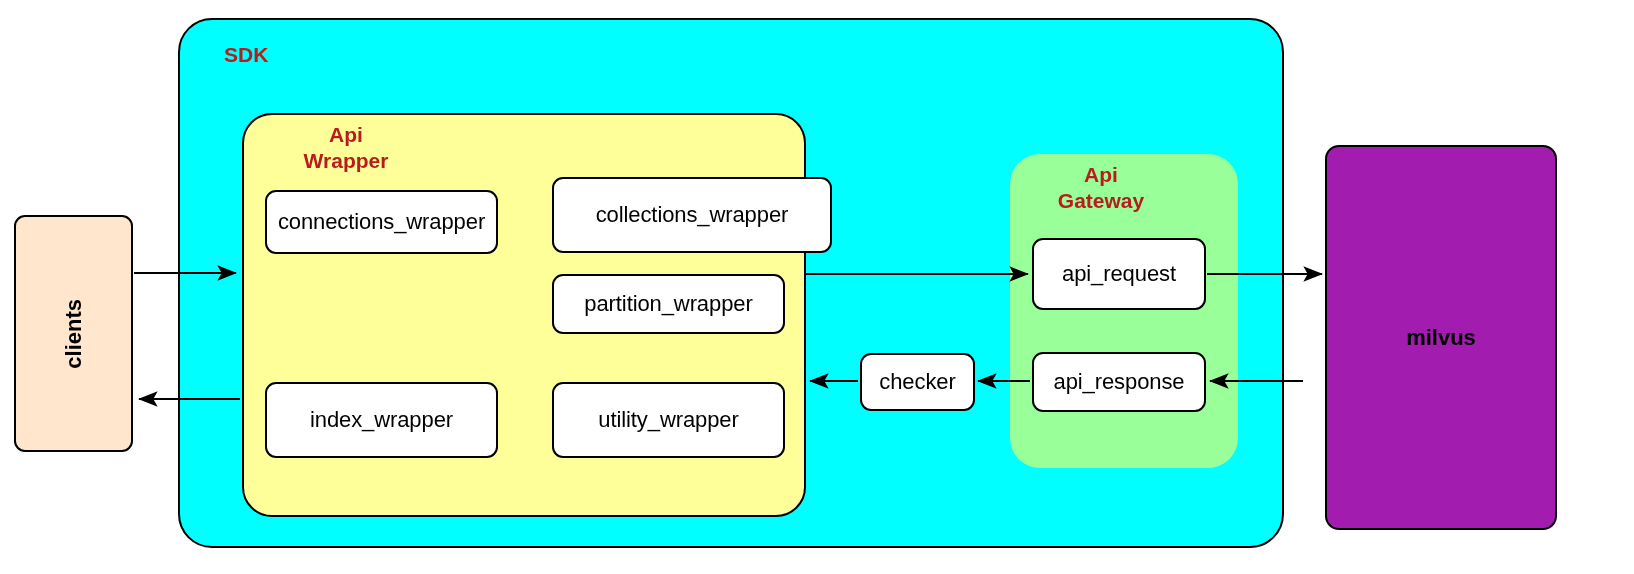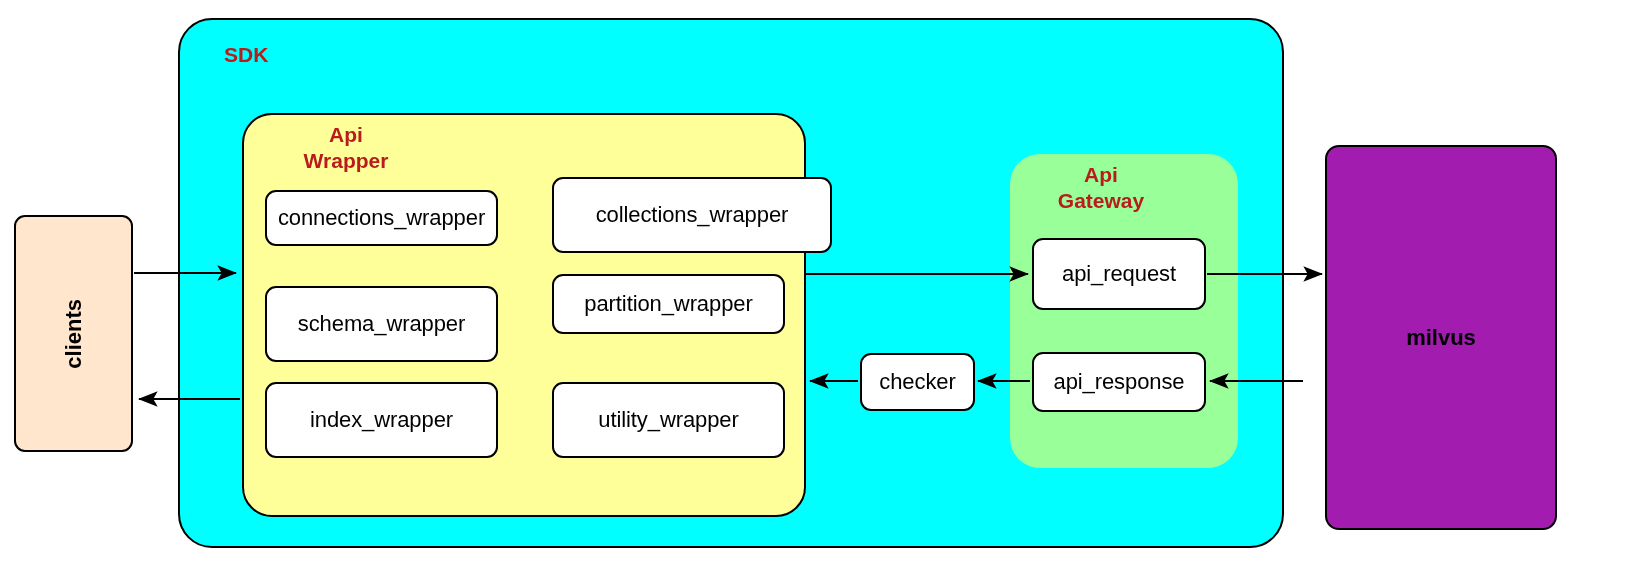--- a/index.html
+++ b/index.html
@@ -74,21 +74,21 @@
 
   
   .node {
     background: #ffffff;
     border-radius: 11px;
     font-size: 22px;
     font-weight: normal;
     letter-spacing: -0.1px;
   }
   
-  #node-connections-wrapper { left: 265px; top: 190px; width: 233px; height: 56px; }
+  #node-connections-wrapper { left: 265px; top: 190px; width: 233px; height: 64px; }
   #node-collections-wrapper { left: 552px; top: 177px; width: 280px; height: 76px; }
   #node-schema-wrapper      { left: 265px; top: 286px; width: 233px; height: 76px; }
   #node-partition-wrapper   { left: 552px; top: 274px; width: 233px; height: 60px; }
   #node-index-wrapper       { left: 265px; top: 382px; width: 233px; height: 76px; }
   #node-utility-wrapper     { left: 552px; top: 382px; width: 233px; height: 76px; }
   
   #node-api-request  { left: 1032px; top: 238px; width: 174px; height: 72px; text-align: center; }
   #node-api-response { left: 1032px; top: 352px; width: 174px; height: 60px; }
   
   #node-checker { left: 860px; top: 353px; width: 115px; height: 58px; text-align: center; }
@@ -132,21 +132,20 @@
 Wrapper</span>
   </div>
 
   <div class="box" id="api-gateway-container">
     <span class="group-title" id="api-gateway-title">Api
 Gateway</span>
   </div>
 
   <div class="box node" id="node-connections-wrapper">connections_wrapper</div>
   <div class="box node" id="node-collections-wrapper">collections_wrapper</div>
-  <div class="box node" id="node-schema-wrapper">schema_wrapper</div>
   <div class="box node" id="node-partition-wrapper">partition_wrapper</div>
   <div class="box node" id="node-utility-wrapper">utility_wrapper</div>
   <div class="box node" id="node-index-wrapper">index_wrapper</div>
 
   <div class="box node" id="node-api-request">api_request</div>
   <div class="box node" id="node-api-response">api_response</div>
 
   <div class="box node" id="node-checker">checker</div>
 
   <div class="box" id="node-clients">

